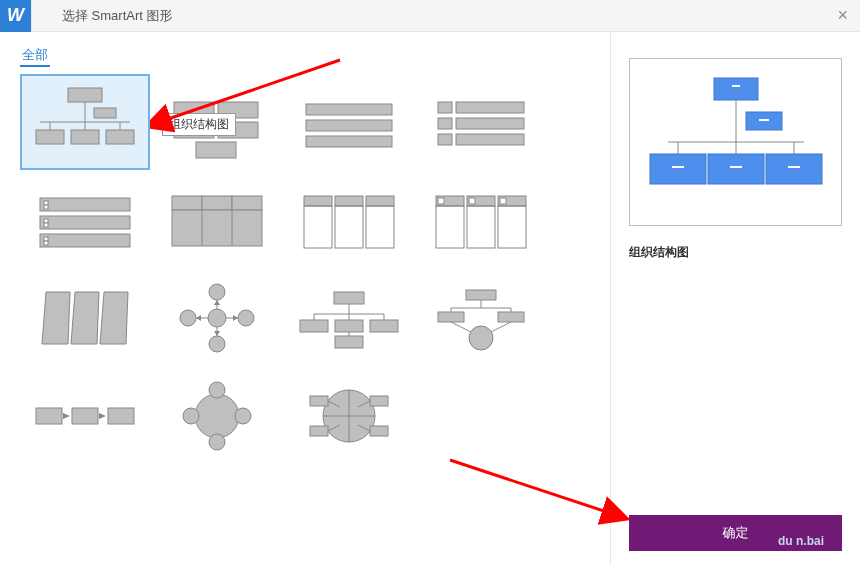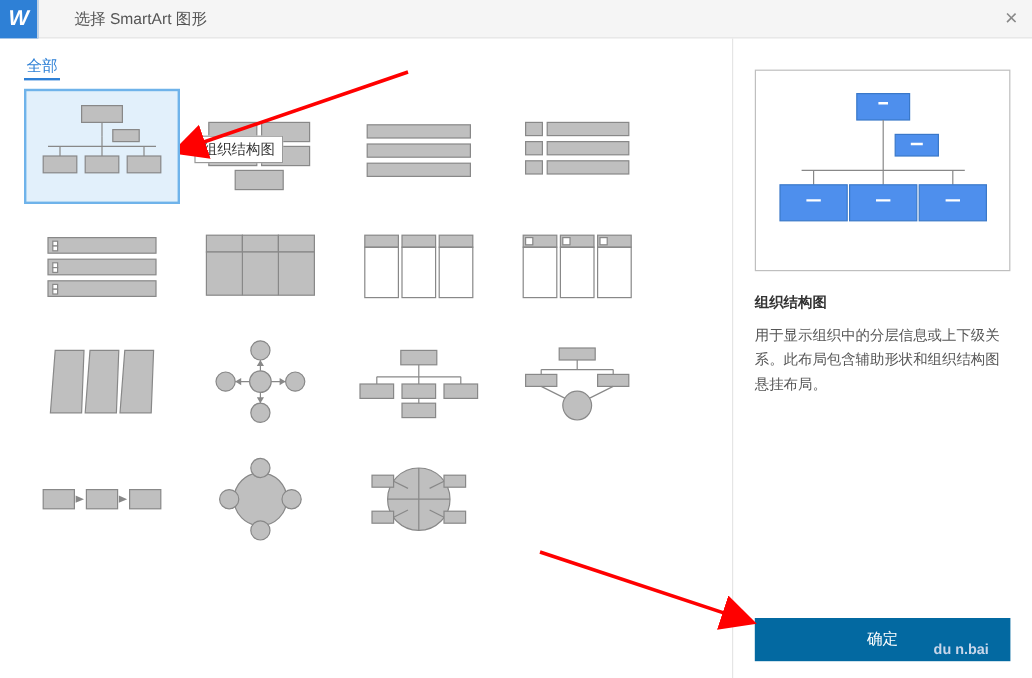--- a/index.html
+++ b/index.html
@@ -118,21 +118,21 @@
     font-size: 12px;
     margin-bottom: 8px;
   }
   .pdesc {
     font-size: 12px;
     color: #555;
     line-height: 1.7;
   }
   .okbtn {
     margin-top: auto;
-    background: #0369a1;
+    background: #701a75;
     color: #fff;
     text-align: center;
     height: 36px;
     display: flex;
     align-items: center;
     justify-content: center;
     font-size: 13px;
     cursor: pointer;
     position: relative;
   }
@@ -384,21 +384,20 @@
         <line x1="158" y1="70" x2="158" y2="82" stroke="#888"></line>
         <rect x="14" y="82" width="56" height="30" fill="#4e8fed" stroke="#3a78c9"></rect>
         <rect x="72" y="82" width="56" height="30" fill="#4e8fed" stroke="#3a78c9"></rect>
         <rect x="130" y="82" width="56" height="30" fill="#4e8fed" stroke="#3a78c9"></rect>
         <line x1="36" y1="95" x2="48" y2="95" stroke="#fff" stroke-width="2"></line>
         <line x1="94" y1="95" x2="106" y2="95" stroke="#fff" stroke-width="2"></line>
         <line x1="152" y1="95" x2="164" y2="95" stroke="#fff" stroke-width="2"></line>
       </svg>
     </div>
     <div class="pname">组织结构图</div>
-    <div class="pdesc">用于显示组织中的分层信息或上下级关系。此布局包含辅助形状和组织结构图悬挂布局。</div>
     <div class="okbtn">
       <span>确定</span>
       <span class="watermark">du
 n.bai</span>
     </div>
   </div>
 
 </div>
 
 <svg class="arrow" style="left:150px; top:50px;" width="200" height="100">

